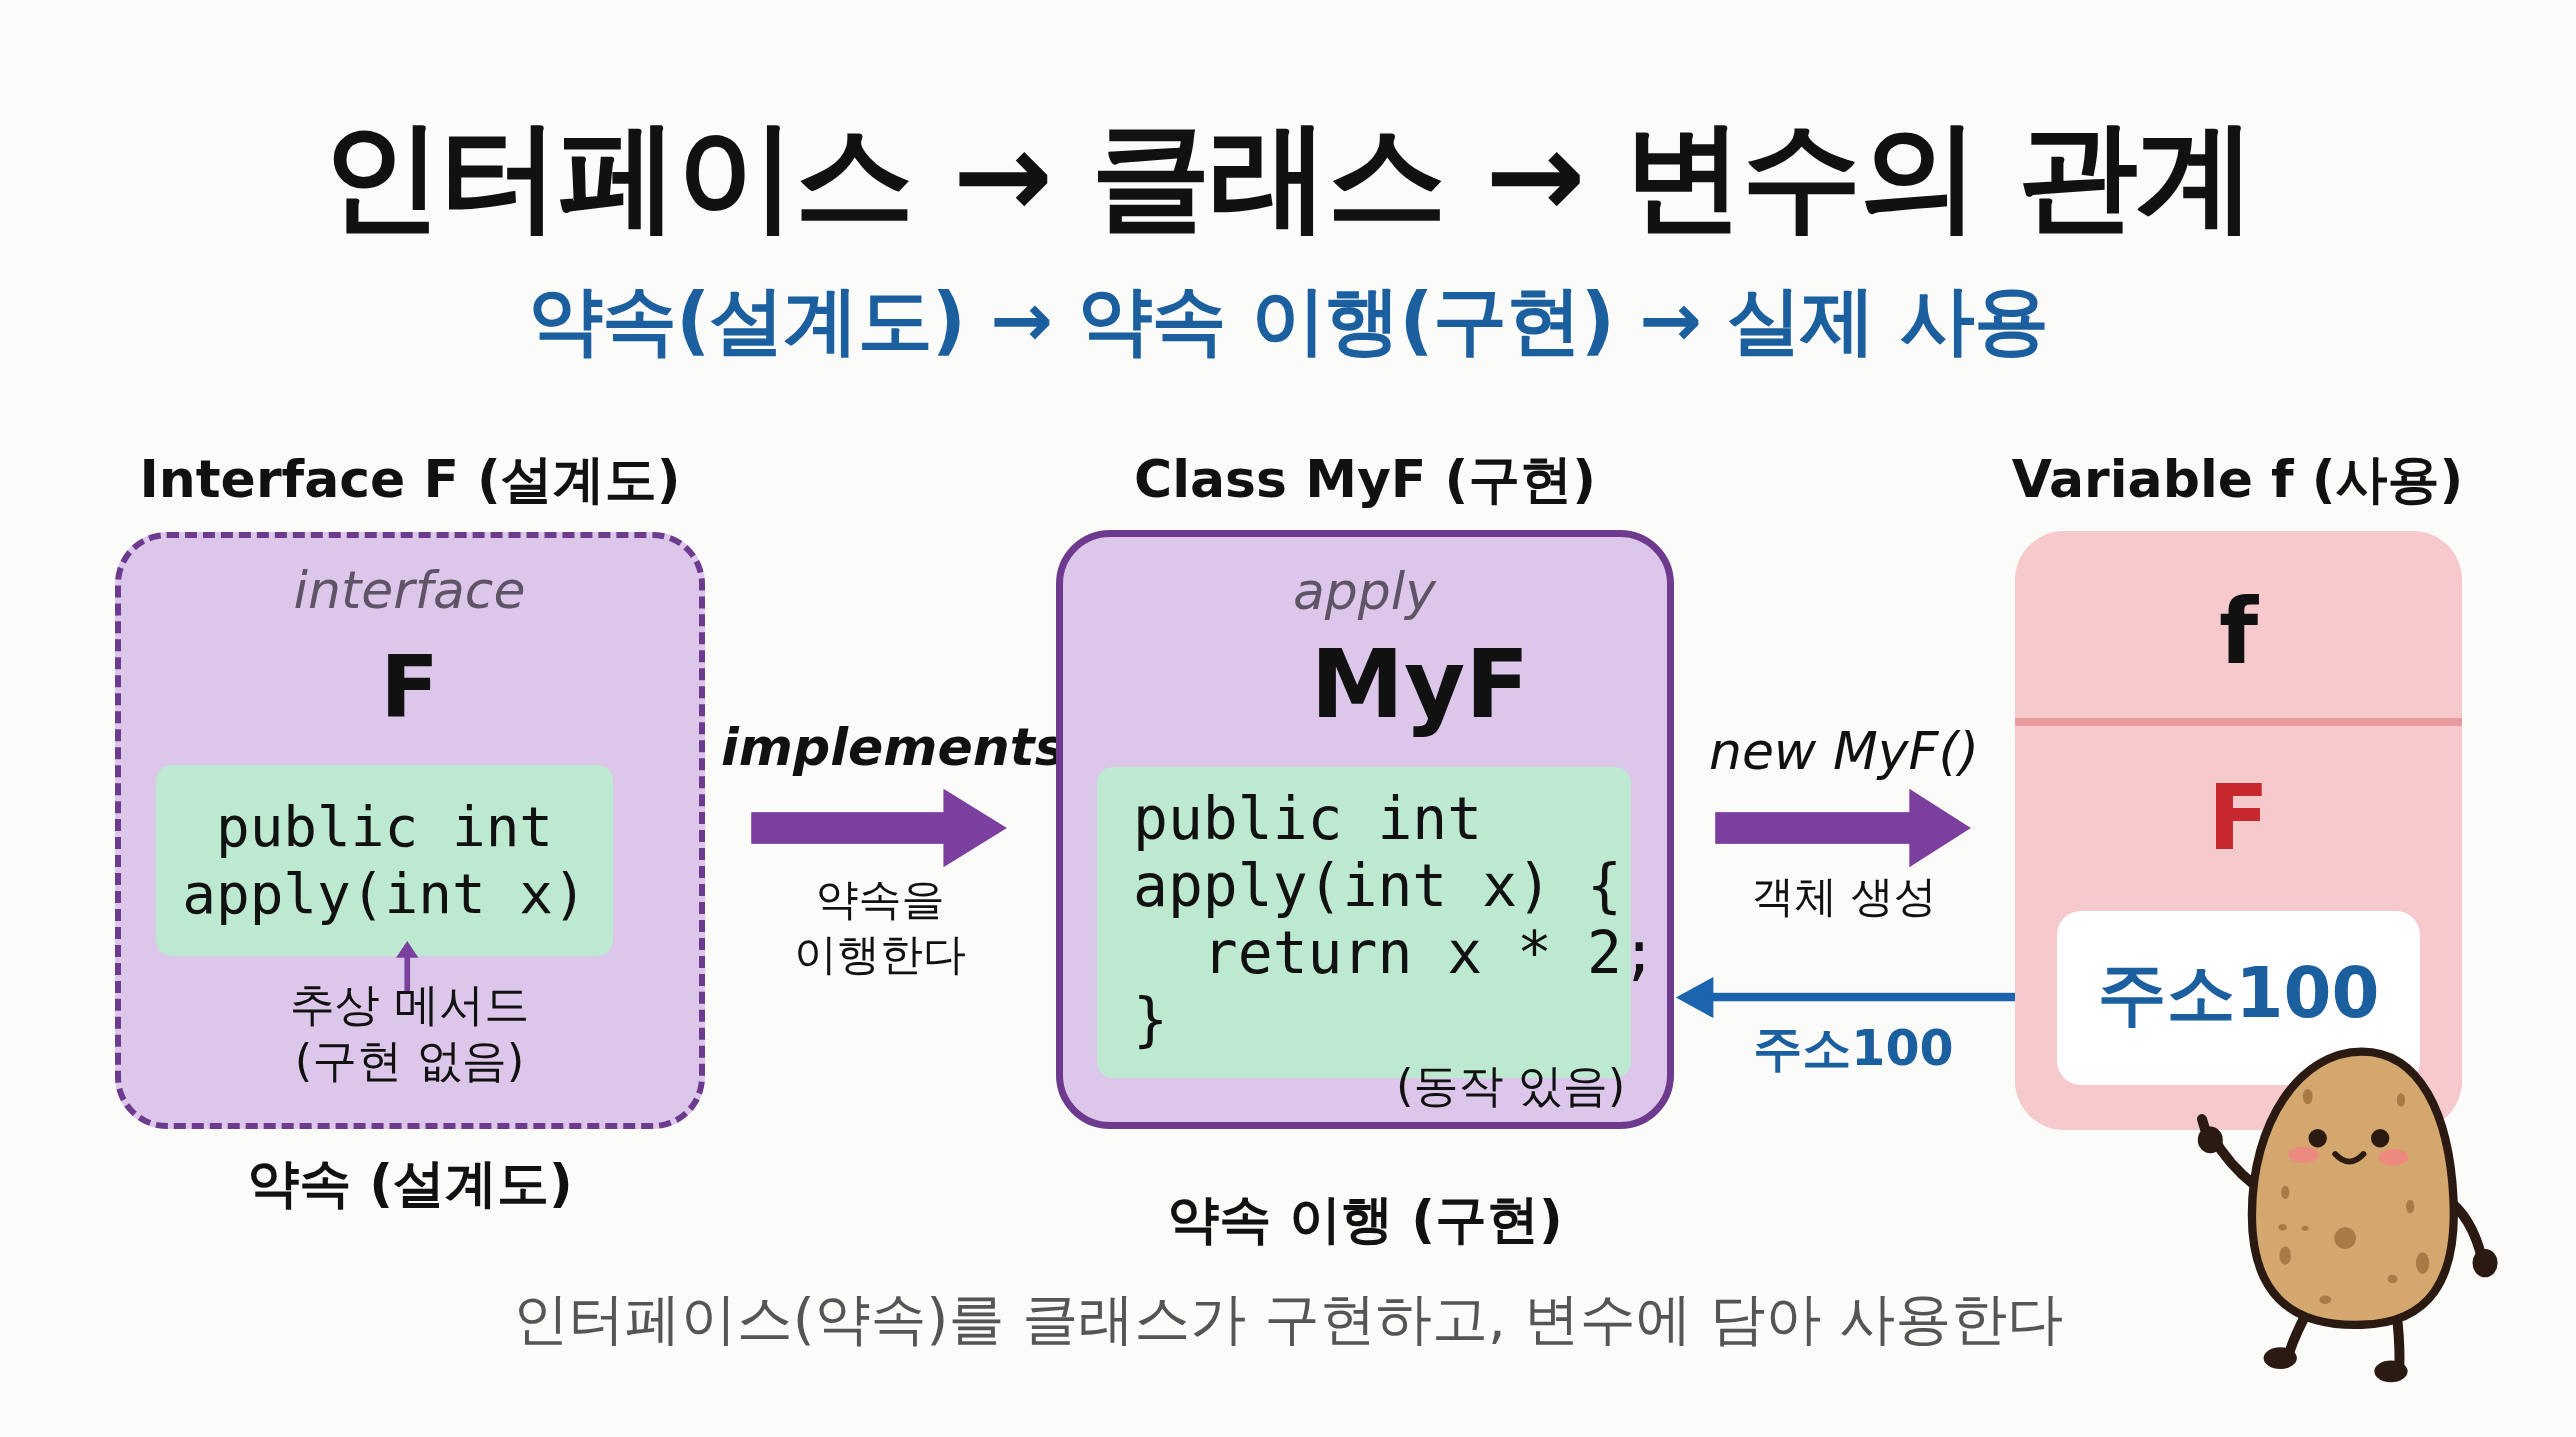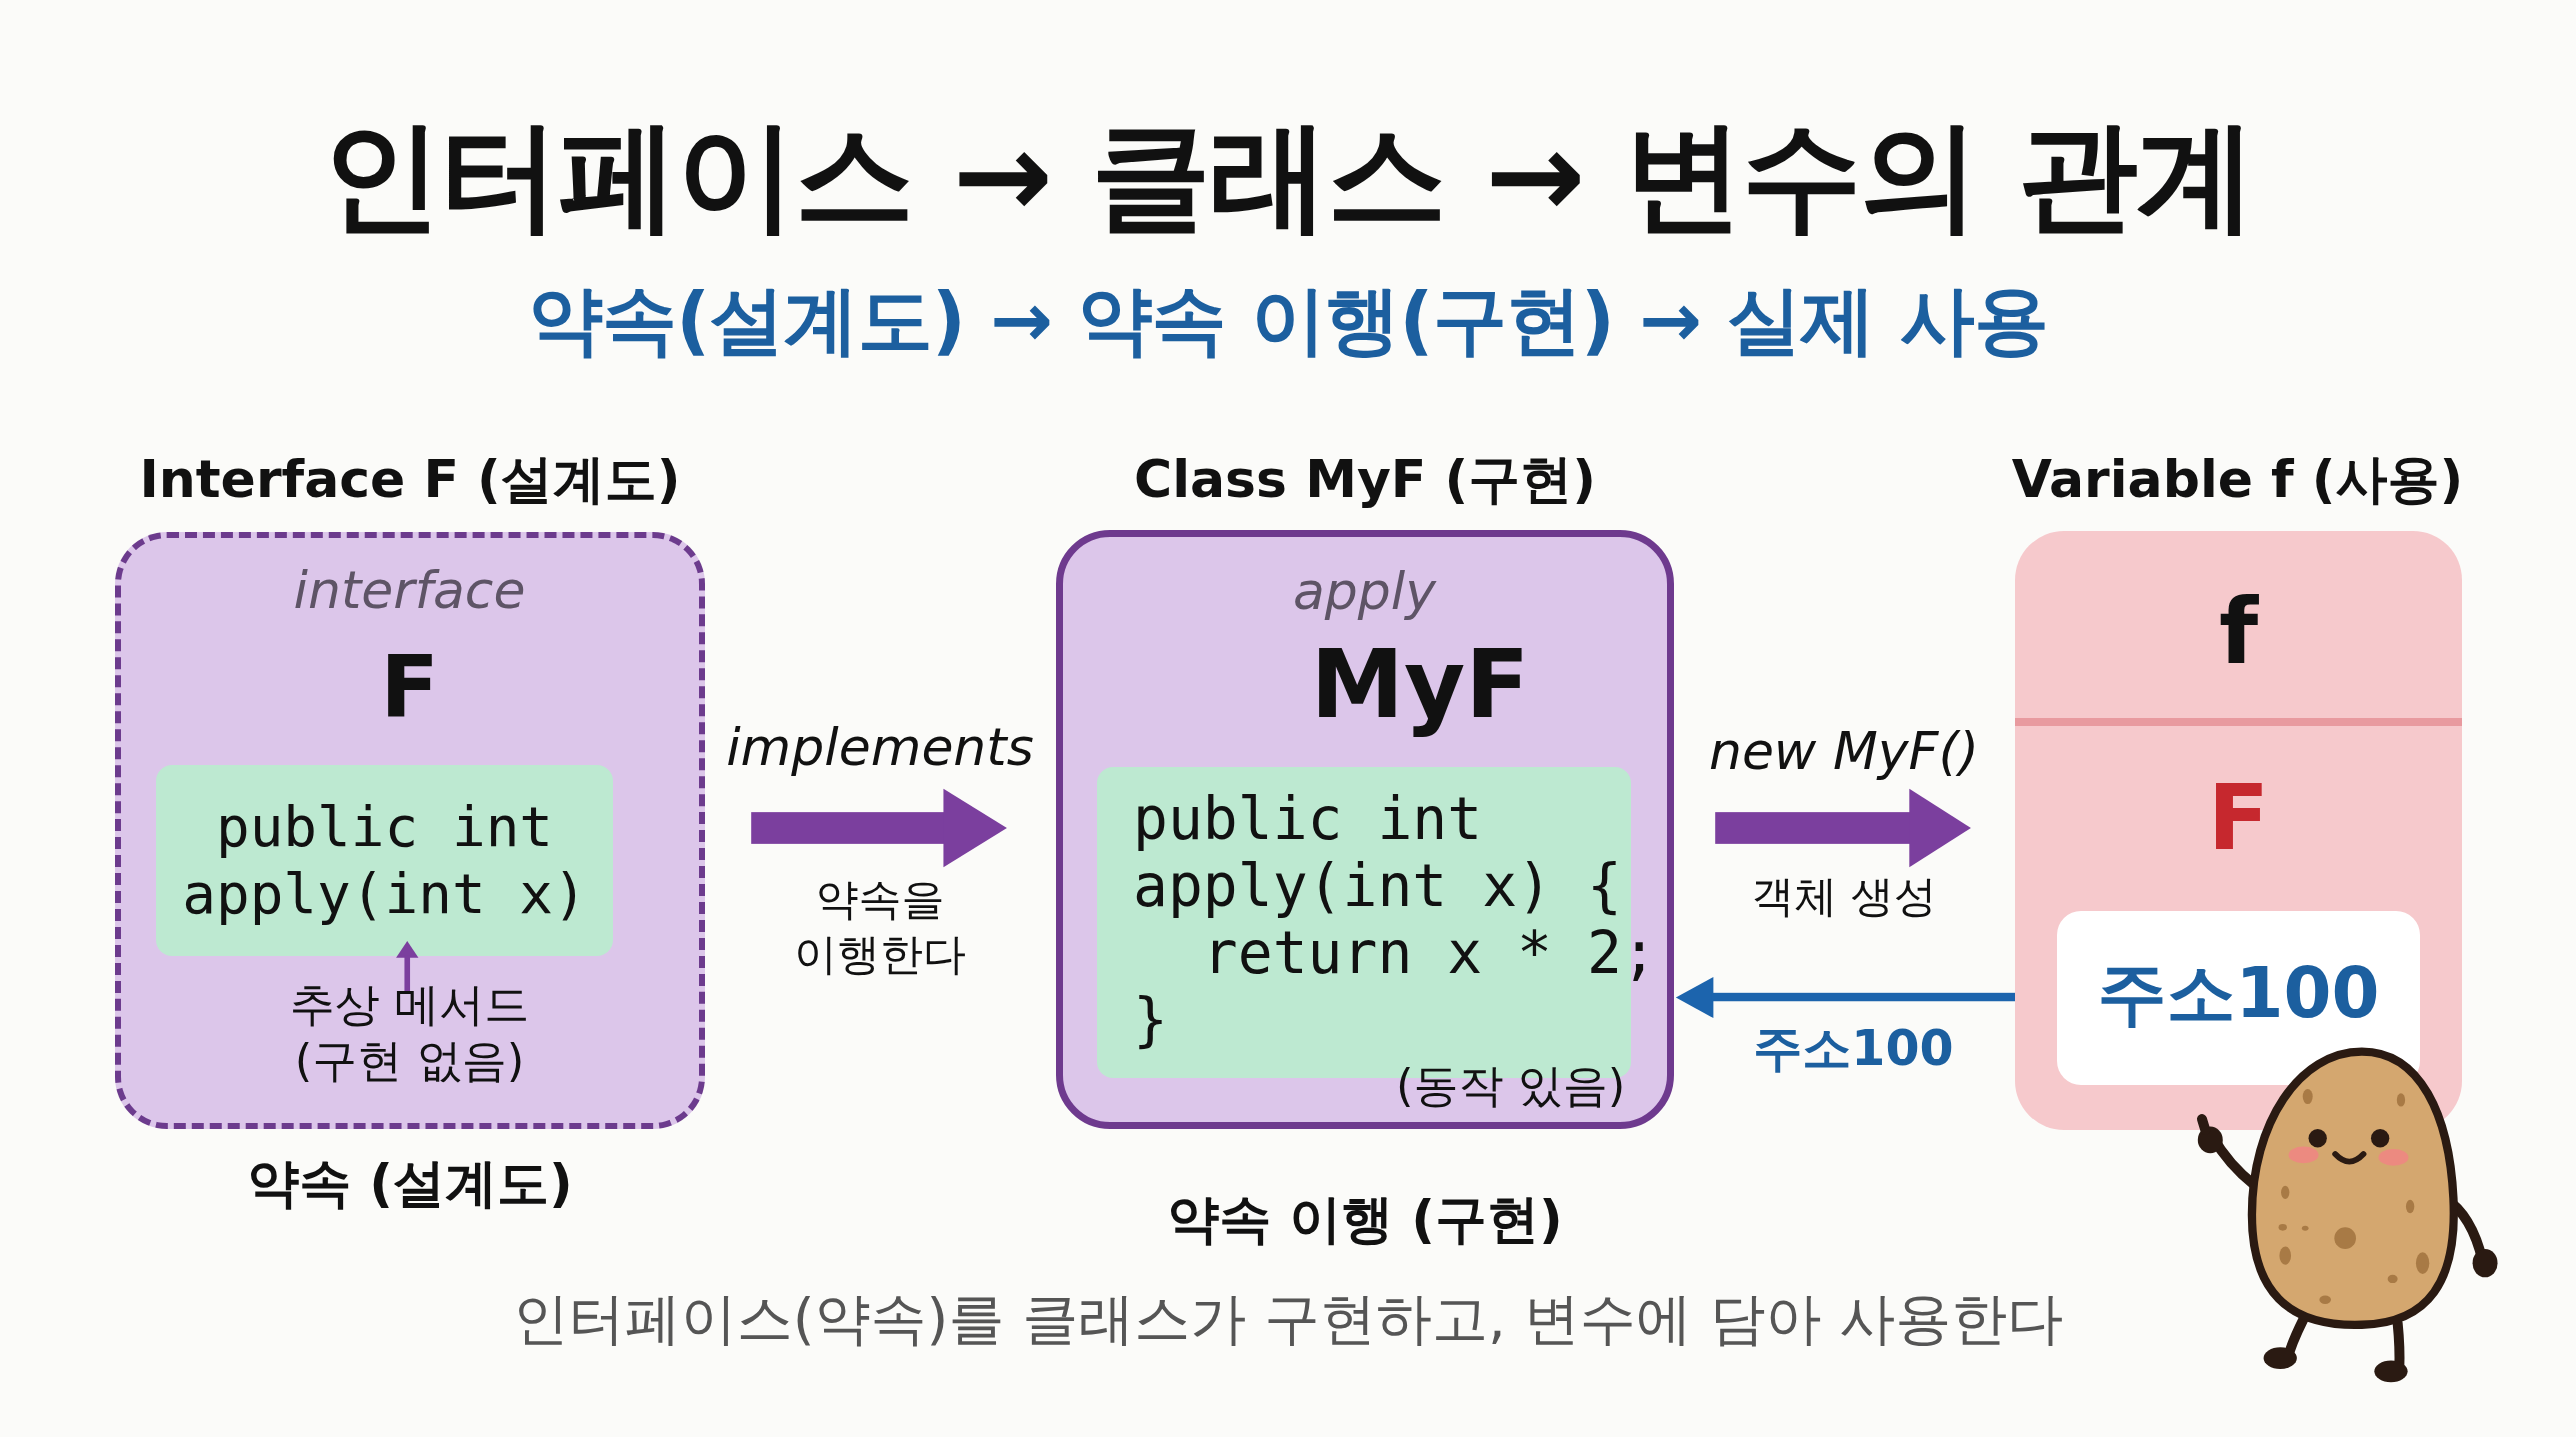--- a/index.html
+++ b/index.html
@@ -42,21 +42,21 @@
   </div>
   <svg class="abs" style="left:275px;top:403px;" width="22.5" height="56" viewBox="0 0 24 60">
     <polygon points="12,0 24,18 0,18" fill="#7b3f9e"></polygon>
     <rect x="9" y="16" width="6" height="40" fill="#7b3f9e"></rect>
   </svg>
   <div class="abs note center" style="left:0;width:577px;top:440px;">추상 메서드</div>
   <div class="abs note center" style="left:0;width:577px;top:496px;">(구현 없음)</div>
 </div>
 <div class="abs caption center" style="left:115px;width:590px;top:1149px;">약속 (설계도)</div>
 
-<div class="abs arrow-lbl-it center" style="left:721px;width:318px;top:717px;">implements</div>
+<div class="abs arrow-lbl-it center" style="left:721px;width:318px;top:717px;font-weight:bold;">implements</div>
 <svg class="abs" style="left:749px;top:786px;" width="262" height="84" viewBox="0 0 280 90">
   <rect x="2" y="28" width="210" height="34" fill="#7b3f9e"></rect>
   <polygon points="208,3 276,45 208,87" fill="#7b3f9e"></polygon>
 </svg>
 <div class="abs arrow-lbl center" style="left:721px;width:318px;top:872px;">약속을</div>
 <div class="abs arrow-lbl center" style="left:721px;width:318px;top:927px;">이행한다</div>
 
 <div class="abs col-head center" style="left:1056px;width:618px;top:453px;">Class MyF (구현)</div>
 <div id="class-box" class="box">
   <div class="abs kind center" style="left:0;width:603px;top:28px;">apply</div>

